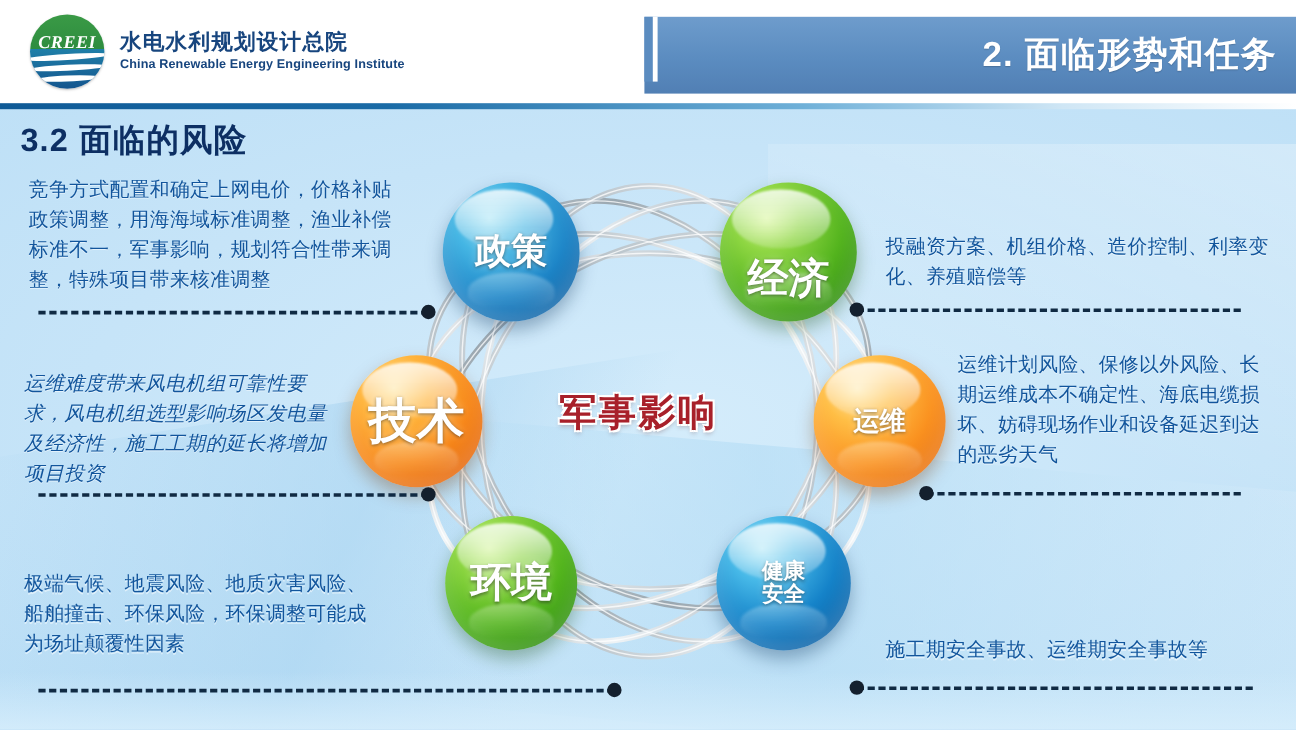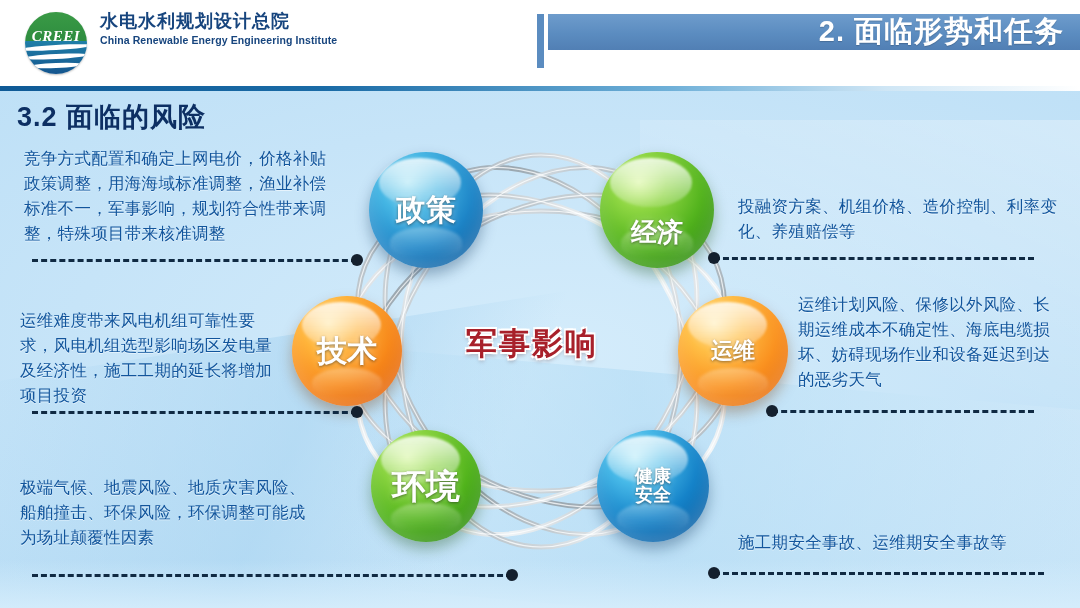--- a/index.html
+++ b/index.html
@@ -30,35 +30,35 @@
     left:640px;top:120px;width:460px;height:330px;
     background:linear-gradient(200deg, rgba(255,255,255,.30) 0%, rgba(255,255,255,0) 65%);
   }
   .sweep4{
     left:0;top:560px;width:1080px;height:48px;
     background:linear-gradient(180deg, rgba(255,255,255,0) 0%, rgba(215,238,252,.85) 100%);
   }
 
   
   #header{position:absolute;left:0;top:0;width:1080px;height:90px;background:#ffffff;z-index:6;}
-  #logo-wrap{position:absolute;left:25px;top:12px;display:flex;gap:13px;}
+  #logo-wrap{position:absolute;left:25px;top:12px;display:flex;align-items:center;gap:13px;}
   .logo-mark{position:relative;width:62px;height:62px;border-radius:50%;overflow:hidden;
     background:linear-gradient(180deg,#3a9a46 0%,#2e8d3f 46%,#1f7fa8 47%,#14558e 100%);
     box-shadow:0 1px 2px rgba(0,0,0,.25);}
   .logo-mark .wave{position:absolute;left:0;width:100%;height:5px;background:#ffffff;border-radius:50%;}
   .logo-mark .w1{top:33px;transform:scaleX(1.18) rotate(-4deg);}
   .logo-mark .w2{top:42px;transform:scaleX(1.05) rotate(-3deg);}
   .logo-mark .w3{top:51px;transform:scaleX(.88) rotate(-2deg);}
   .logo-mark .creei{position:absolute;left:0;top:16px;width:100%;text-align:center;
     color:#ffffff;font-size:15px;font-weight:bold;font-style:italic;letter-spacing:.5px;
     font-family:"Liberation Serif",serif;}
   .logo-text .cn{color:#17457e;font-size:18px;font-weight:bold;letter-spacing:1px;line-height:1.1;}
   .logo-text .en{color:#17457e;font-size:10.5px;font-weight:bold;letter-spacing:.1px;margin-top:2px;}
 
-  #header-banner{position:absolute;left:537px;top:14px;width:543px;height:36px;
+  #header-banner{position:absolute;left:537px;top:14px;width:543px;height:64px;
     background:linear-gradient(180deg,#6e9ccc 0%,#5b8cc0 55%,#517fb4 100%);
     display:flex;align-items:center;justify-content:flex-end;}
   #header-accent{position:absolute;left:537px;top:14px;width:7px;height:54px;background:#5b8cc0;}
   #header-accent:after{content:"";position:absolute;left:7px;top:0;width:4px;height:54px;background:#ffffff;}
   #header-title{color:#ffffff;font-size:29px;font-weight:bold;padding-right:16px;letter-spacing:1px;
     text-shadow:0 1px 1px rgba(0,0,0,.18);}
 
   #header-rule{position:absolute;left:0;top:86px;width:1080px;height:5px;z-index:7;
     background:linear-gradient(90deg,#0f5a96 0%,#1a6ba6 30%,#6fb0d8 62%,#cfe6f5 82%,#ffffff 100%);}
 
@@ -66,21 +66,21 @@
   #section-title{position:absolute;left:17px;top:99px;z-index:5;
     color:#0d2f63;font-size:27px;font-weight:bold;letter-spacing:1px;}
 
   
   .note{position:absolute;z-index:5;color:#12559c;font-size:16.5px;line-height:1.52;
     letter-spacing:.3px;text-shadow:0 1px 0 rgba(255,255,255,.55);}
   .note.left{text-align:left;}
   .note.right{text-align:left;margin-left:16px;}
 
   #note-policy{left:24px;top:146px;width:312px;}
-  #note-tech{left:20px;top:308px;width:258px;}
+  #note-tech{left:20px;top:308px;width:258px;font-style:italic;}
   #note-env{left:20px;top:475px;width:300px;}
   #note-econ{left:722px;top:194px;width:330px;}
   #note-ops{left:782px;top:292px;width:260px;}
   #note-hs{left:722px;top:530px;width:300px;}
 
   
   .connector{position:absolute;height:0;z-index:5;}
   .connector .dash{position:absolute;left:0;top:0;width:100%;height:0;
     border-top:3px dashed #102a43;}
   .connector .dot{position:absolute;top:-5px;width:12px;height:12px;border-radius:50%;background:#14202e;}
@@ -111,26 +111,26 @@
     filter:blur(1.5px);pointer-events:none;}
 
   #sphere-policy{left:369px;top:152px;width:114px;height:116px;
     background:radial-gradient(circle at 34% 26%, #9fe2f5 0%, #45b6e4 26%, #1e86c8 58%, #0b5fa3 84%, #08477f 100%);
     box-shadow:0 7px 14px rgba(10,50,90,.35), inset 0 -8px 16px rgba(255,255,255,.20);}
   #sphere-policy .lbl{font-size:30px;}
 
   #sphere-econ{left:600px;top:152px;width:114px;height:116px;
     background:radial-gradient(circle at 34% 26%, #d2f58e 0%, #8ed642 24%, #54b41e 56%, #2e8c10 84%, #22700c 100%);
     box-shadow:0 7px 14px rgba(30,80,20,.35), inset 0 -8px 16px rgba(255,255,255,.18);}
-  #sphere-econ .lbl{font-size:26px;margin-top:45px;}
+  #sphere-econ .lbl{font-size:34px;margin-top:45px;}
 
   #sphere-tech{left:292px;top:296px;width:110px;height:110px;
     background:radial-gradient(circle at 33% 25%, #ffe49a 0%, #ffb43a 26%, #f7881a 58%, #e2620c 86%, #c74f08 100%);
     box-shadow:0 7px 14px rgba(120,60,10,.35), inset 0 -8px 16px rgba(255,255,255,.18);}
-  #sphere-tech .lbl{font-size:30px;}
+  #sphere-tech .lbl{font-size:40px;}
 
   #sphere-ops{left:678px;top:296px;width:110px;height:110px;
     background:radial-gradient(circle at 33% 25%, #ffe9a8 0%, #ffbe45 26%, #fa9220 58%, #e66d0e 86%, #cb560a 100%);
     box-shadow:0 7px 14px rgba(120,60,10,.35), inset 0 -8px 16px rgba(255,255,255,.18);}
   #sphere-ops .lbl{font-size:22px;}
 
   #sphere-env{left:371px;top:430px;width:110px;height:112px;
     background:radial-gradient(circle at 33% 24%, #ccf48b 0%, #8bd540 24%, #52b41c 56%, #2d8b10 86%, #206c0b 100%);
     box-shadow:0 7px 14px rgba(30,80,20,.35), inset 0 -8px 16px rgba(255,255,255,.18);}
   #sphere-env .lbl{font-size:34px;}

